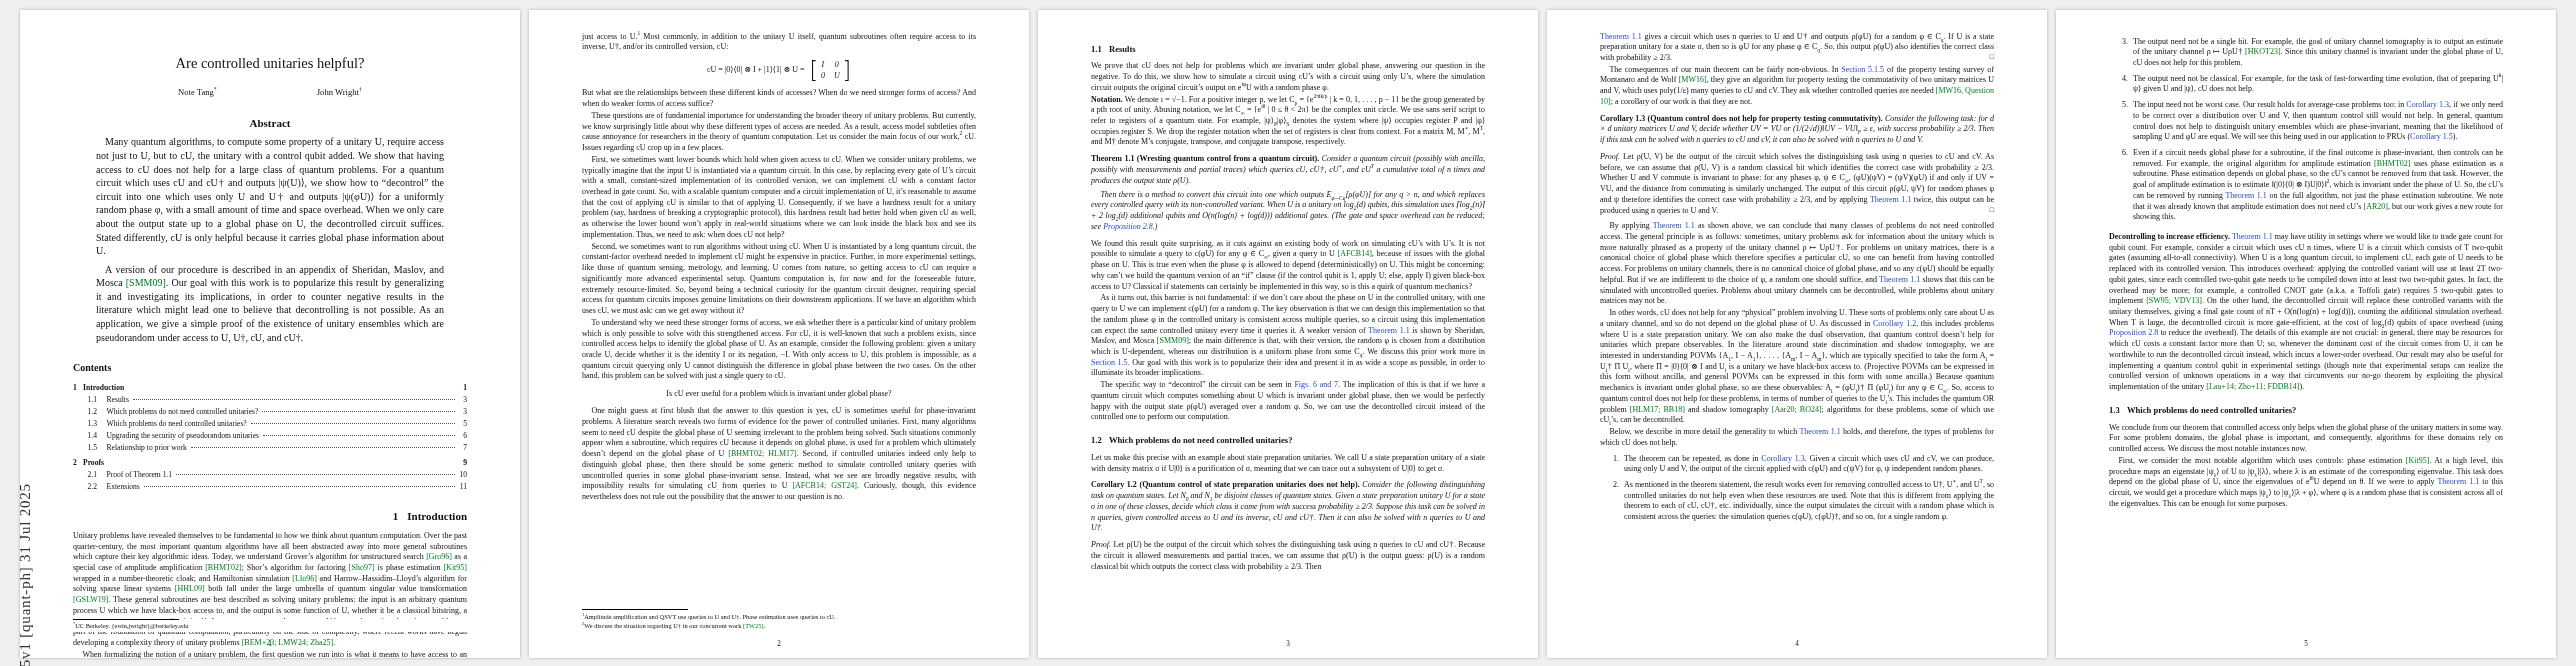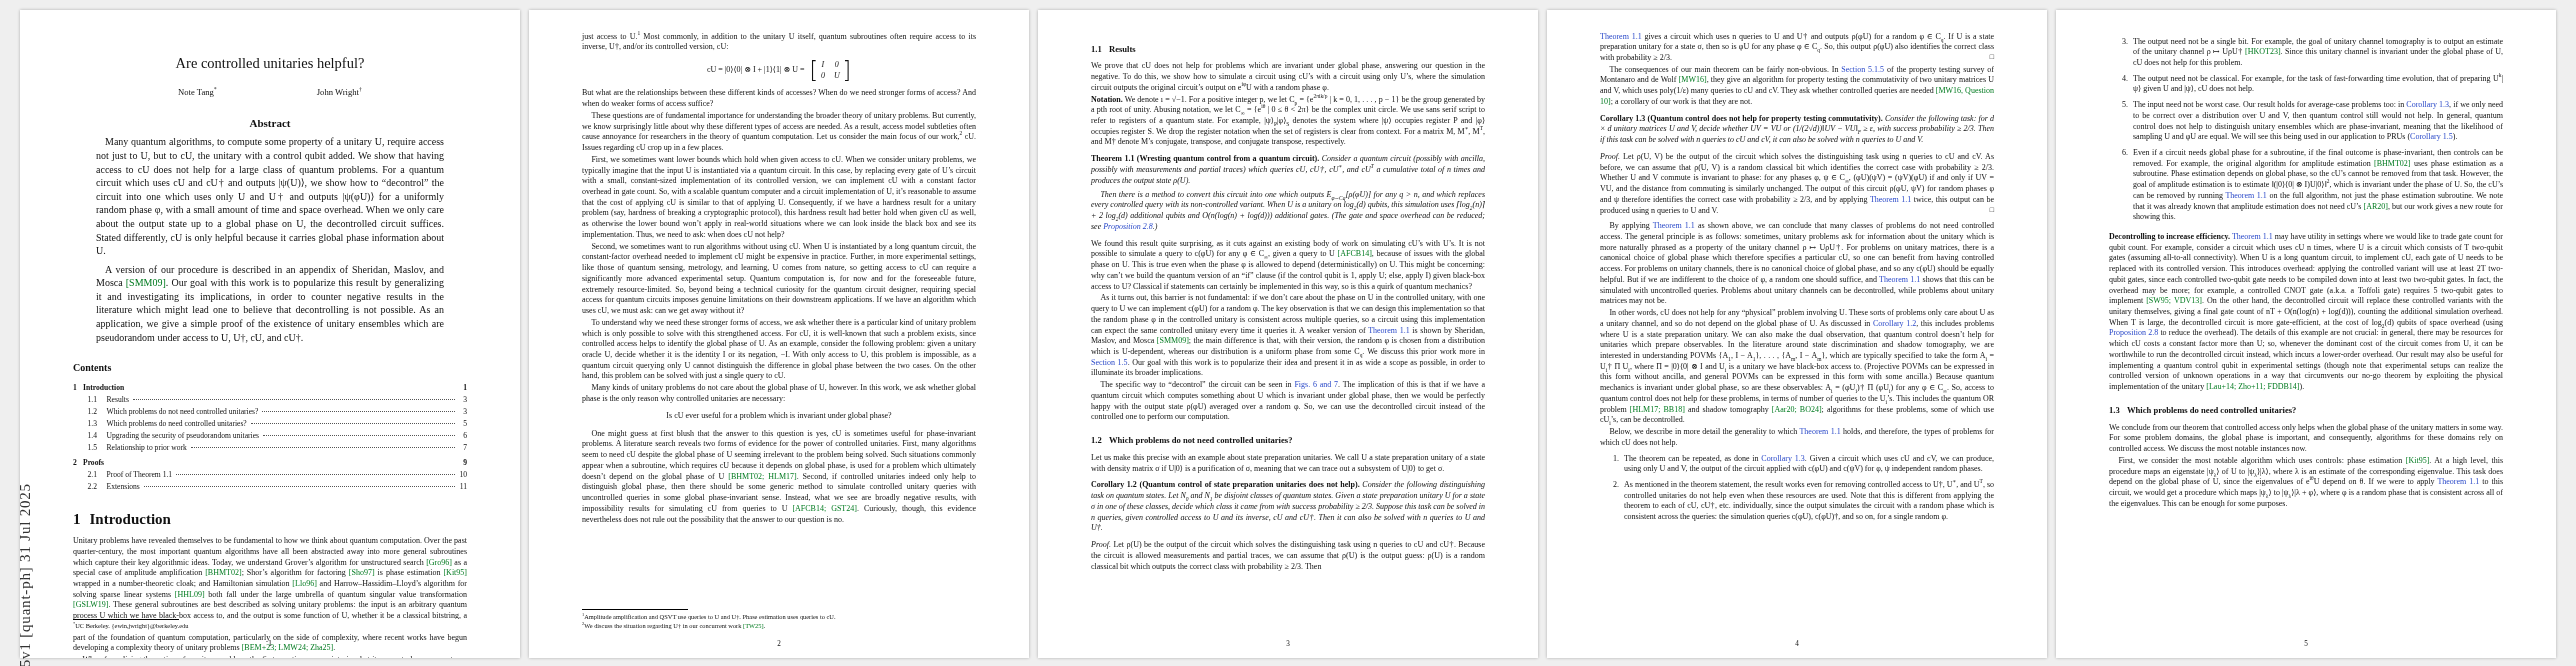--- a/index.html
+++ b/index.html
@@ -35,21 +35,21 @@
   .contents-head{font-weight:bold;font-size:10px;margin-top:16.7px;}
   .toc{margin-top:7.8px;font-size:7.6px;}
   .toc-row{display:flex;align-items:baseline;line-height:1.58;}
   .toc-row.sec{font-weight:bold;margin-top:3.3px;}
   .toc-row.sub{padding-left:14.5px;}
   .toc-num{min-width:19px;}
   .toc-row.sec .toc-num{min-width:10px;}
   .leader{flex:1;margin:0 3.9px;border-bottom:0.8px dotted #555;position:relative;top:-1.9px;}
   .toc-row.sec .leader{border-bottom:none;}
   .toc-page{min-width:7.8px;text-align:right;}
-  .h1{font-size:15px;font-weight:bold;margin:15.6px 0 7.2px 0;text-align:left;}
+  .h1{font-size:11px;font-weight:bold;margin:15.6px 0 7.2px 0;text-align:right;}
   .h1 .h-num{margin-right:9px;}
   .h2{font-size:8.6px;font-weight:bold;margin:12.2px 0 6.1px 0;text-align:left;}
   .h2 .h-num{margin-right:7.2px;}
   .para{margin:0;text-indent:9.4px;}
   .para.noindent{text-indent:0;}
   .para + .para{margin-top:1.1px;}
   .blead{font-weight:bold;}
   .display-math{display:flex;justify-content:center;align-items:center;gap:5px;
     margin:6.7px 0;font-size:8px;}
   .matrix{display:inline-flex;align-items:center;}
@@ -170,21 +170,20 @@
           <span>U</span>
         </span>
         <span class="bigbr">]</span>
       </span>
     </div>
     <p class="para noindent">But what are the relationships between these different kinds of accesses? When do we need stronger forms of access? And when do weaker forms of access suffice?</p>
     <p class="para">These questions are of fundamental importance for understanding the broader theory of unitary problems. But currently, we know surprisingly little about why these different types of access are needed. As a result, access model subtleties often cause annoyance for researchers in the theory of quantum computation. Let us consider the main focus of our work,<sup>2</sup> cU. Issues regarding cU crop up in a few places.</p>
     <p class="para">First, we sometimes want lower bounds which hold when given access to cU. When we consider unitary problems, we typically imagine that the input U is instantiated via a quantum circuit. In this case, by replacing every gate of U’s circuit with a small, constant-sized implementation of its controlled version, we can implement cU with a constant factor overhead in gate count. So, with a scalable quantum computer and a circuit implementation of U, it’s reasonable to assume that the cost of applying cU is similar to that of applying U. Consequently, if we have a hardness result for a unitary problem (say, hardness of breaking a cryptographic protocol), this hardness result had better hold when given cU as well, as otherwise the lower bound won’t apply in real-world situations where we can look inside the black box and see its implementation. Thus, we need to ask: when does cU not help?</p>
     <p class="para">Second, we sometimes want to run algorithms without using cU. When U is instantiated by a long quantum circuit, the constant-factor overhead needed to implement cU might be expensive in practice. Further, in more experimental settings, like those of quantum sensing, metrology, and learning, U comes from nature, so getting access to cU can require a significantly more advanced experimental setup. Quantum computation is, for now and for the foreseeable future, extremely resource-limited. So, beyond being a technical curiosity for the quantum circuit designer, requiring special access for quantum circuits imposes genuine limitations on their downstream applications. If we have an algorithm which uses cU, we must ask: can we get away without it?</p>
     <p class="para">To understand why we need these stronger forms of access, we ask whether there is a particular kind of unitary problem which is only possible to solve with this strengthened access. For cU, it is well-known that such a problem exists, since controlled access helps to identify the global phase of U. As an example, consider the following problem: given a unitary oracle U, decide whether it is the identity I or its negation, −I. With only access to U, this problem is impossible, as a quantum circuit querying only U cannot distinguish the difference in global phase between the two cases. On the other hand, this problem can be solved with just a single query to cU.</p>
-    <p class="para">Many kinds of unitary problems do not care about the global phase of U, however. In this work, we ask whether global phase is the only reason why controlled unitaries are necessary:</p>
     <div class="center-em">Is cU ever useful for a problem which is invariant under global phase?</div>
     <p class="para">One might guess at first blush that the answer to this question is yes, cU is sometimes useful for phase-invariant problems. A literature search reveals two forms of evidence for the power of controlled unitaries. First, many algorithms seem to need cU despite the global phase of U seeming irrelevant to the problem being solved. Such situations commonly appear when a subroutine, which requires cU because it depends on global phase, is used for a problem which ultimately doesn’t depend on the global phase of U <span class="cite">[BHMT02; HLM17]</span>. Second, if controlled unitaries indeed only help to distinguish global phase, then there should be some generic method to simulate controlled unitary queries with uncontrolled queries in some global phase-invariant sense. Instead, what we see are broadly negative results, with impossibility results for simulating cU from queries to U <span class="cite">[AFCB14; GST24]</span>. Curiously, though, this evidence nevertheless does not rule out the possibility that the answer to our question is no.</p>
     <div class="footnotes">
       <div class="fn-rule"></div>
       <p class="fn"><sup>1</sup>Amplitude amplification and QSVT use queries to U and U†. Phase estimation uses queries to cU.</p>
       <p class="fn"><sup>2</sup>We discuss the situation regarding U† in our concurrent work <span class="cite">[TW25]</span>.</p>
     </div>
     <div class="folio">2</div>
   </section>
 

